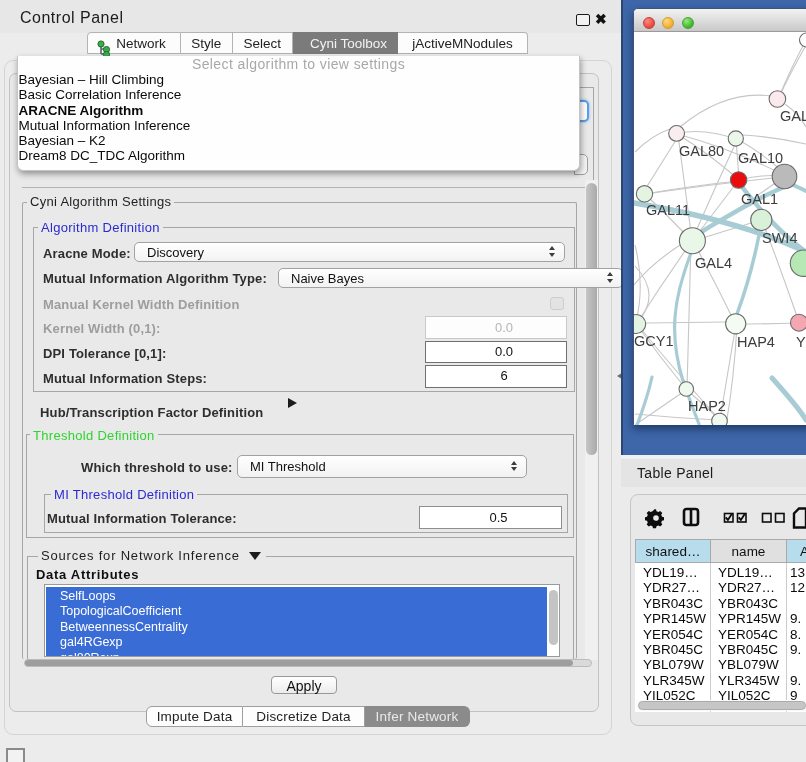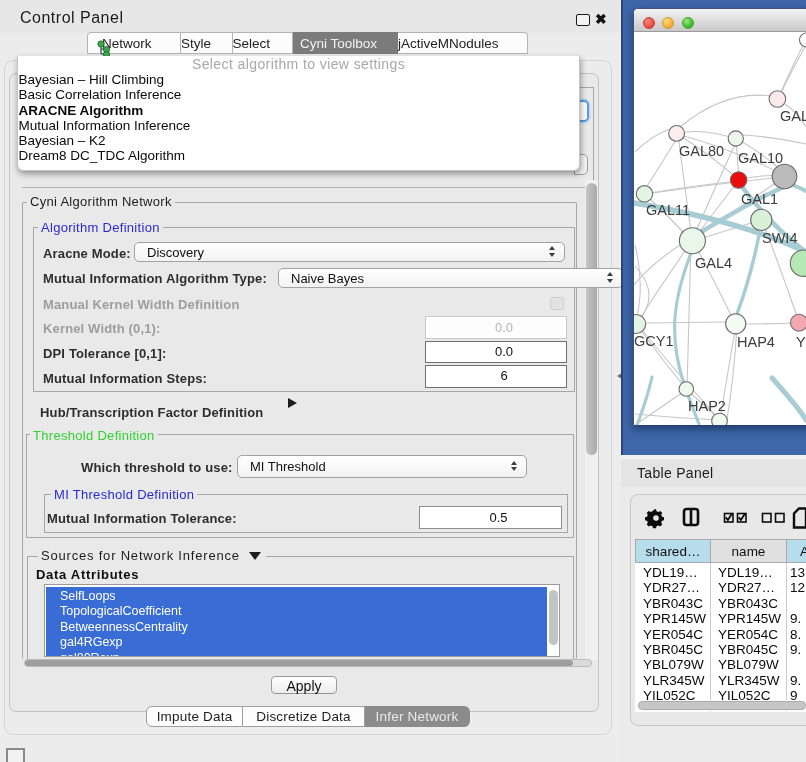--- a/index.html
+++ b/index.html
@@ -8,21 +8,21 @@
 .abs { position:absolute; }
 #stage { position:relative; width:806px; height:762px; overflow:hidden; }
 
 
 #titlebar { left:0; top:0; width:621px; height:33px; background:#e7e7e7; }
 #titletext { left:20px; top:9px; font-size:16px; letter-spacing:0.5px; color:#1c1c1c; }
 #floatbtn { left:576px; top:14px; width:14px; height:12px; border:1.8px solid #1a1a1a; border-radius:2px; background:#f2f2f2; }
 #closex { left:595px; top:11px; font-size:14px; font-weight:bold; color:#111; }
 
 .tab { top:32px; height:22px; background:#fcfcfc; border:1px solid #b3b3b3; border-left:none;
-  font-size:13.5px; color:#222; line-height:21px; }
+  font-size:13.5px; color:#222; text-align:center; line-height:21px; }
 .tabdark { background:#7b7b7b; color:#f2f2f2; border-color:#7b7b7b; }
 
 #outerpanel { left:4px; top:60px; width:608px; height:675px; background:#ececec;
   border:1px solid #d4d4d4; border-radius:9px; }
 #contentpanel { left:9px; top:73px; width:590px; height:639px; background:#e9e9e9;
   border:1px solid #c2c2c2; border-radius:7px; }
 
 .gbox { border:1px solid #a6a6a6; background:transparent; }
 .glabel { position:absolute; background:#e9e9e9; padding:0 3px; font-size:13px; letter-spacing:0.3px; color:#1e1e1e; white-space:nowrap; }
 .blue { color:#2a2ad2; }
@@ -125,21 +125,21 @@
   <div class="abs" style="left:580px; top:87px; width:14px; height:101px; border:1px solid #a6a6a6; border-left:none;"></div>
   <div class="abs" style="left:576px; top:100px; width:13px; height:22px; background:#fff; border:2px solid #5d9ce2; border-radius:0 5px 5px 0; box-shadow:0 0 3px #79b0ea;"></div>
   <div class="abs" style="left:574px; top:154px; width:14px; height:21px; background:#f4f4f4; border:1px solid #9e9e9e; border-radius:0 5px 5px 0;"></div>
 
   <div class="abs" style="left:22px; top:187px; width:572px; height:1px; background:#b3b3b3;"></div>
 
   <div class="abs" id="vtrack"></div>
   <div class="abs" id="vthumb"></div>
 
   <div class="abs gbox" style="left:22px; top:202px; width:555px; height:457px; border-bottom:none; border-radius:2px;"></div>
-  <div class="abs glabel" style="left:27px; top:194px;">Cyni Algorithm Network</div>
+  <div class="abs glabel" style="left:27px; top:194px;">Cyni Algorithm Settings</div>
 
   <div class="abs gbox" style="left:33px; top:227px; width:542px; height:165px;"></div>
   <div class="abs glabel blue" style="left:38px; top:220px;">Algorithm Definition</div>
 
   <div class="abs blabel" style="left:43px; top:246px;">Aracne Mode:</div>
   <div class="combo abs" style="left:134px; top:242px; width:431px; height:20px;">
       <span class="ct">Discovery</span>
       <span class="spin" style="top:3px;"></span>
     </div>
 

